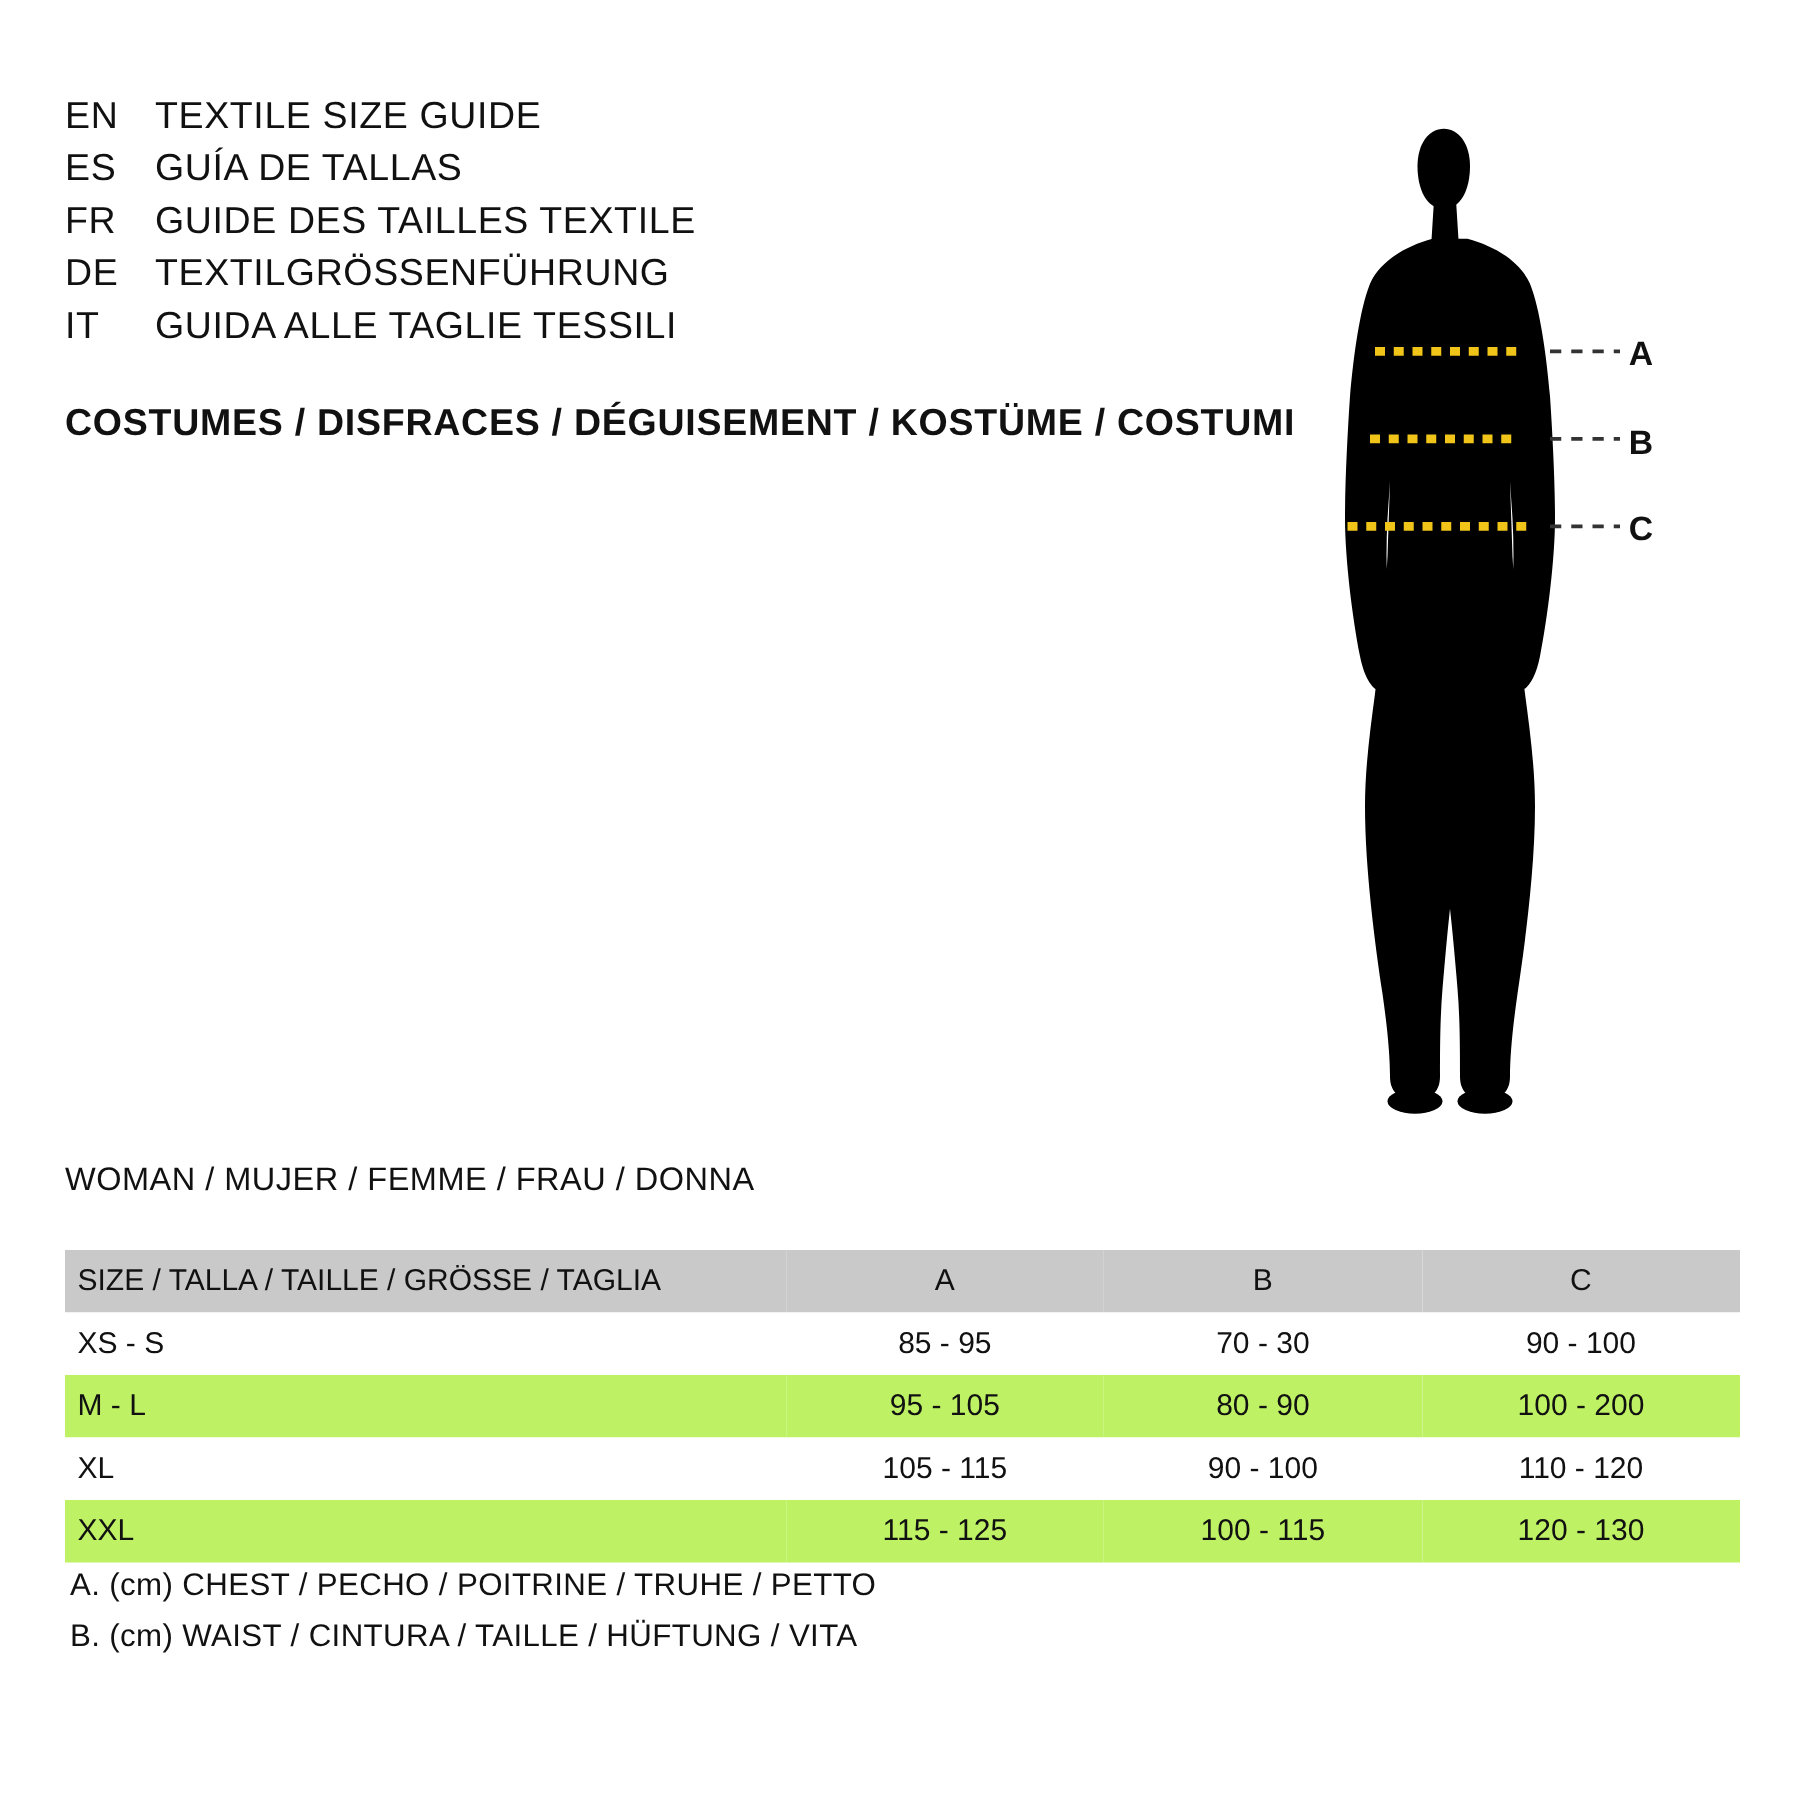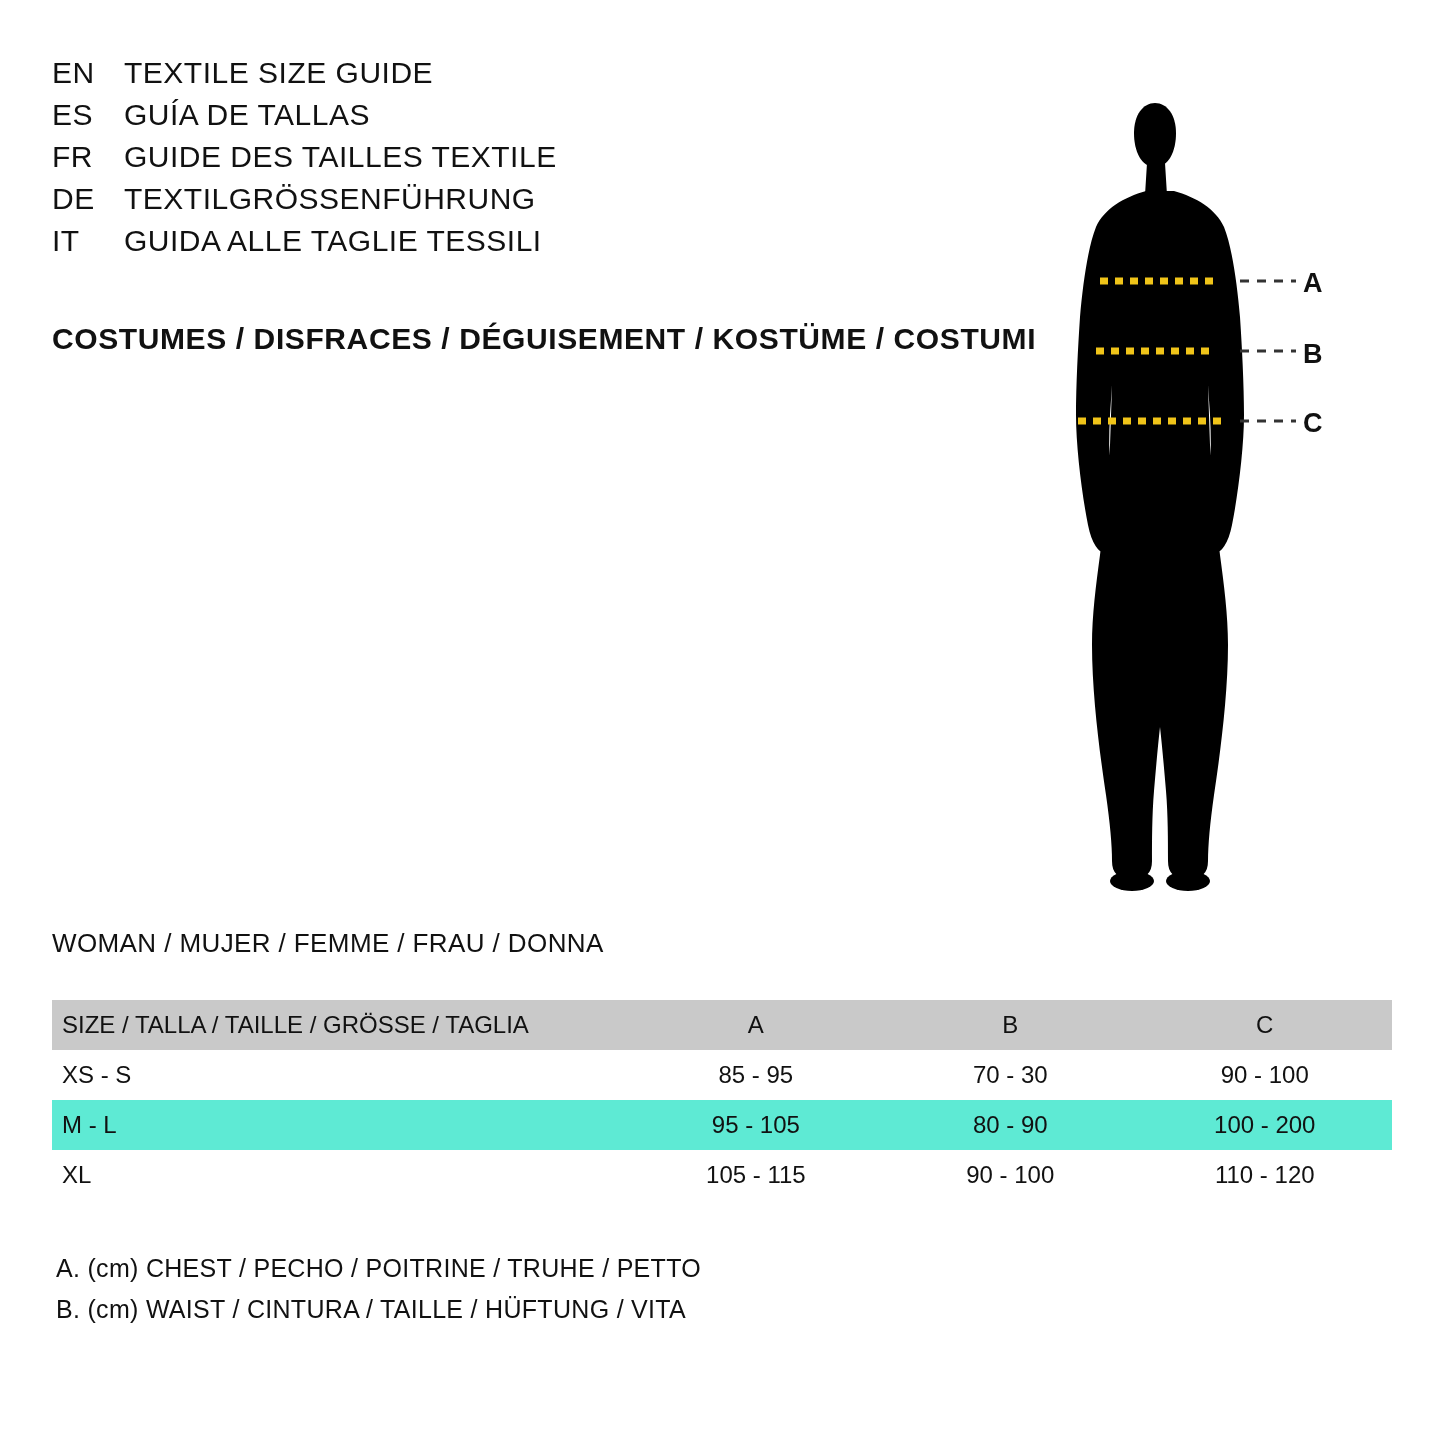--- a/index.html
+++ b/index.html
@@ -13,21 +13,21 @@
     font-family: "Liberation Sans", sans-serif;
     color: #1a1a1a;
     position: relative;
     overflow: hidden;
   }
 
   
   .lang-block {
     position: absolute;
     left: 52px;
-    top: 52px;
+    top: 72px;
     width: 960px;
   }
   .lang-row {
     display: flex;
     align-items: baseline;
     font-size: 30px;
     letter-spacing: 0.5px;
     line-height: 42px;
     color: #111111;
   }
@@ -111,21 +111,21 @@
     width: 570px;
   }
   table.size-table th.col-m,
   table.size-table td.col-m {
     width: 256px;
   }
   tbody tr.odd-row td {
     background: #ffffff;
   }
   tbody tr.even-row td {
-    background: #5eead4;
+    background: #bef264;
   }
 
   
   .legend {
     position: absolute;
     left: 56px;
     top: 1248px;
     font-size: 25px;
     line-height: 41px;
     color: #111111;
@@ -245,19 +245,25 @@
       <td class="col-m">95 - 105</td>
       <td class="col-m">80 - 90</td>
       <td class="col-m">100 - 200</td>
     </tr>
     <tr class="odd-row">
       <td class="col-size">XL</td>
       <td class="col-m">105 - 115</td>
       <td class="col-m">90 - 100</td>
       <td class="col-m">110 - 120</td>
     </tr>
+    <tr class="even-row">
+      <td class="col-size">XXL</td>
+      <td class="col-m">115 - 125</td>
+      <td class="col-m">100 - 115</td>
+      <td class="col-m">120 - 130</td>
+    </tr>
   </tbody>
 </table>
 
 <div class="legend">
   <div>A. (cm) CHEST / PECHO / POITRINE / TRUHE / PETTO</div>
   <div>B. (cm) WAIST / CINTURA / TAILLE / HÜFTUNG / VITA</div>
 </div>
 
 </body></html>

